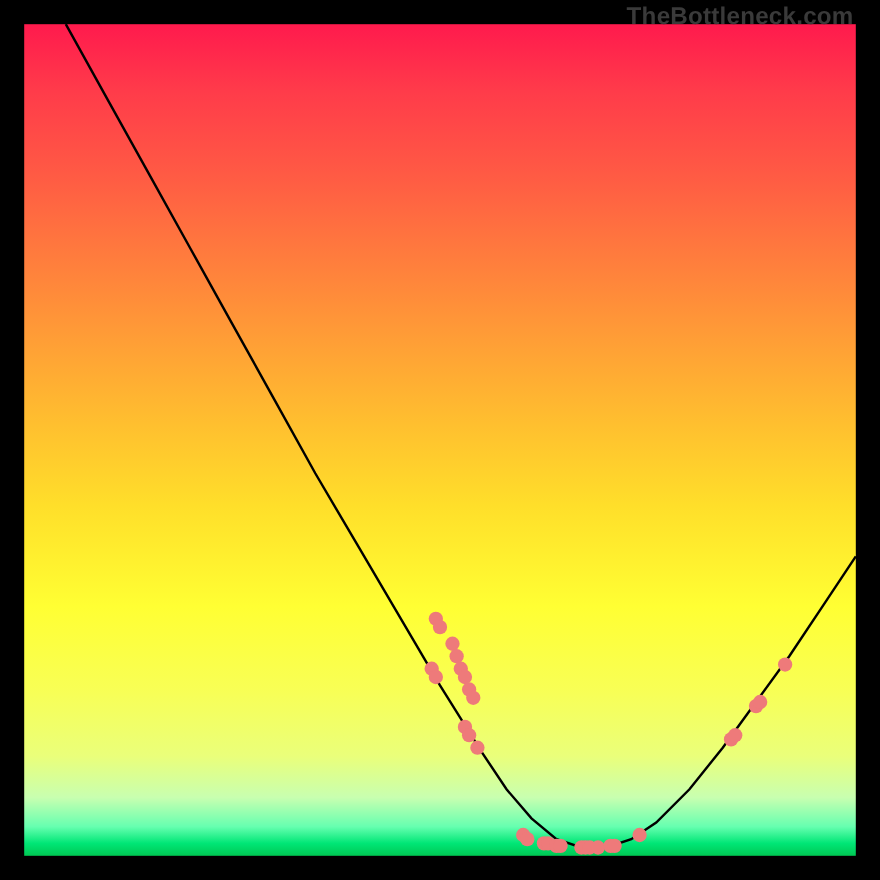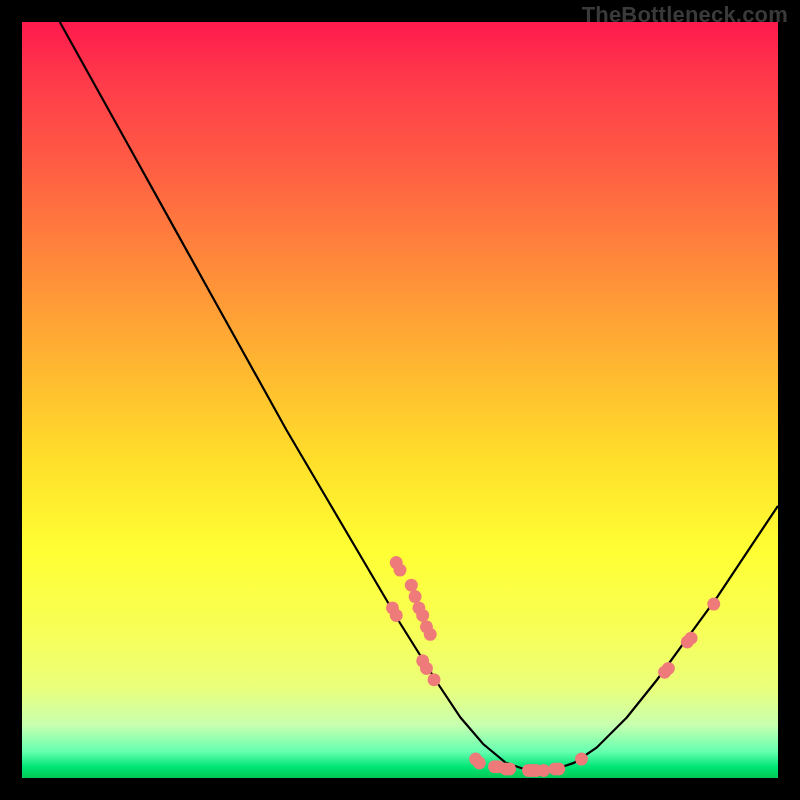--- a/index.html
+++ b/index.html
@@ -30,21 +30,21 @@
       #eaff7a 88%,
       #c8ffb0 93%,
       #66ffb0 96.5%,
       #00e676 98.5%,
       #00c853 100%
     );
   }
   .watermark {
     position: absolute;
     top: 2px;
-    right: 12px;
+    right: 24px;
     color: #3a3a3a;
     font-size: 22px;
     font-weight: 600;
     letter-spacing: 0.2px;
     z-index: 10;
     user-select: none;
   }
   svg.plot {
     position: absolute;
     left: 22px;

